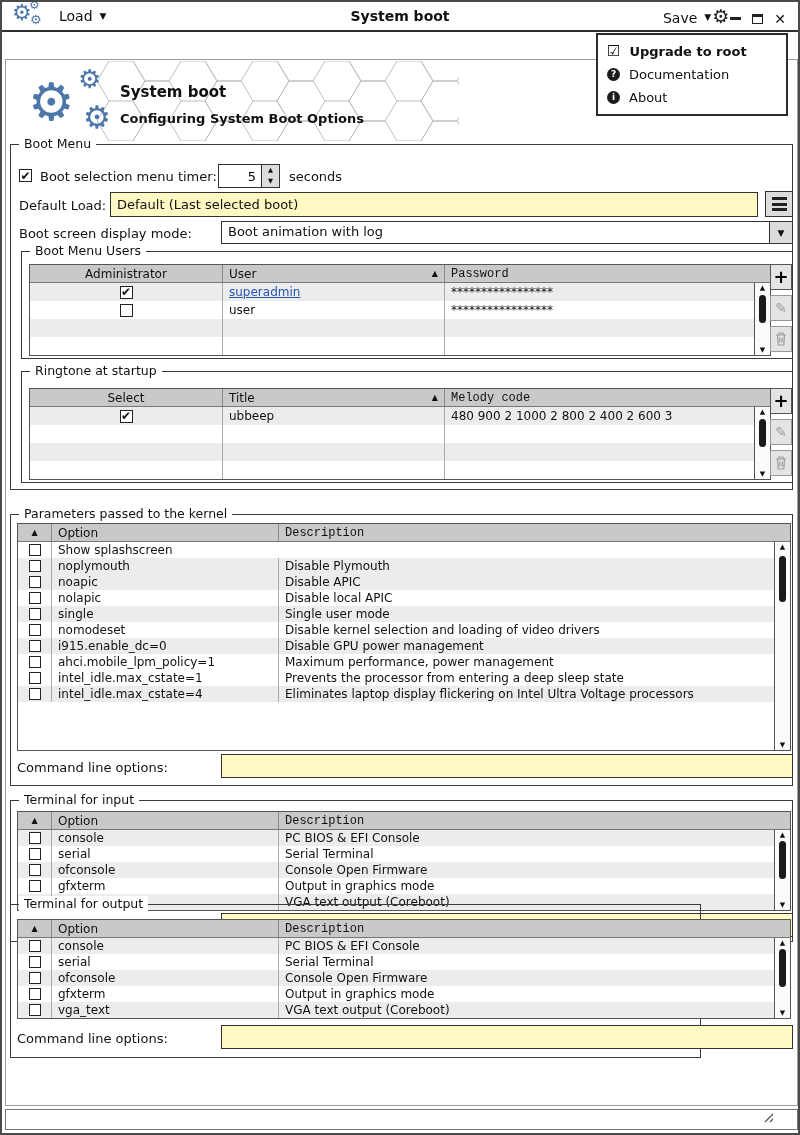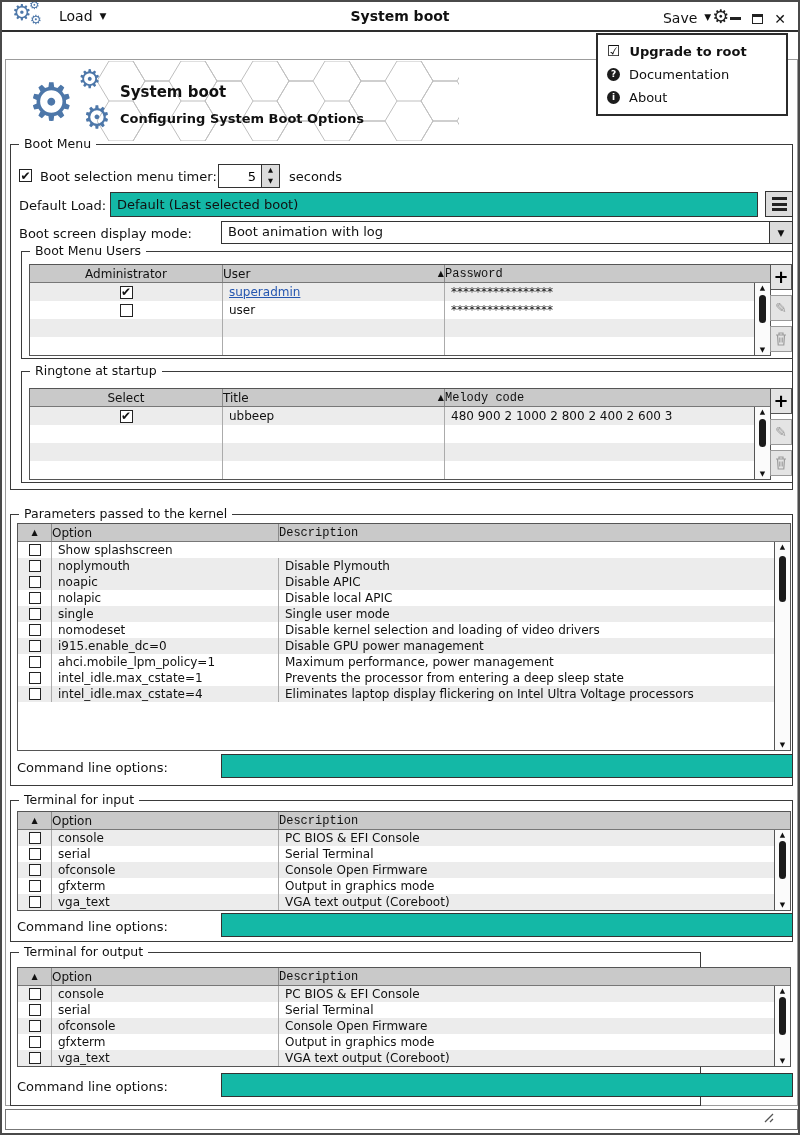--- a/index.html
+++ b/index.html
@@ -43,35 +43,35 @@
   .panel{position:absolute;left:3px;top:57px;width:793px;height:1047px;border:1px solid #9c9c9c;box-sizing:border-box;pointer-events:none;}
 
   
   .fs{position:absolute;border:1.5px solid #3a3a3a;box-sizing:border-box;}
   .legend{position:absolute;top:-9px;left:8px;background:#fff;padding:0 5px;font-size:12.5px;white-space:nowrap;z-index:2;}
 
   .lbl{position:absolute;font-size:13px;white-space:nowrap;}
 
   
   .cb{width:13px;height:13px;border:1.5px solid #222;background:#fff;display:inline-flex;align-items:center;justify-content:center;font-size:12px;line-height:1;color:#111;box-sizing:border-box;overflow:visible;flex:0 0 auto;}
-  .ti{position:absolute;border:1.5px solid #333;box-sizing:border-box;background:#14b8a6;font-family:"DejaVu Sans",sans-serif;font-size:13px;padding:0 6px;color:#111;}
+  .ti{position:absolute;border:1.5px solid #333;box-sizing:border-box;background:#fef9c3;font-family:"DejaVu Sans",sans-serif;font-size:13px;padding:0 6px;color:#111;}
   .spinwrap{position:absolute;display:flex;}
   .spinval{width:44px;height:24px;border:1.5px solid #333;box-sizing:border-box;font-family:"DejaVu Sans",sans-serif;font-size:13px;text-align:right;padding:0 5px;background:#fff;}
   .spinbtns{width:18px;height:24px;border:1.5px solid #333;border-left:none;box-sizing:border-box;background:#dcdcdc;display:flex;flex-direction:column;}
   .spinbtns span{flex:1;display:flex;align-items:center;justify-content:center;font-size:6.5px;line-height:1;}
   .combo{position:absolute;height:23px;border:1.5px solid #333;box-sizing:border-box;background:#fff;display:flex;}
   .combo .ctext{flex:1;padding:0 6px;font-size:13px;line-height:20px;overflow:hidden;white-space:nowrap;}
   .combo .cbtn{width:22px;background:#dcdcdc;border-left:1.5px solid #333;display:flex;align-items:center;justify-content:center;font-size:9px;}
   .hamb{position:absolute;width:28px;height:26px;background:#dcdcdc;border:1.5px solid #333;box-sizing:border-box;display:flex;flex-direction:column;justify-content:center;gap:2.5px;align-items:center;}
   .hamb i{display:block;width:15px;height:3px;background:#222;}
 
   
   .tbl{position:absolute;border:1px solid #555;box-sizing:content-box;font-size:12px;background:#fff;}
   .thead{display:flex;background:#c9c9c9;border-bottom:1px solid #777;}
-  .hc{box-sizing:border-box;padding:0 0;height:17px;border-right:1px solid #8a8a8a;display:flex;align-items:center;font-size:12px;}
+  .hc{box-sizing:border-box;padding:0 6px;height:17px;border-right:1px solid #8a8a8a;display:flex;align-items:center;font-size:12px;}
   .hc:last-child{border-right:none;font-family:Liberation Mono, monospace;}
   .hc.center{justify-content:center;}
   .sortarr{font-size:8px;line-height:1;margin-left:auto;}
   .sortarr.solo{margin-left:0;}
   .tband{display:flex;}
   .rows{display:flex;flex-direction:column;}
   .trow{display:flex;}
   .u .trow{height:18px;}
   .k .trow{height:16px;}
   .dc{box-sizing:border-box;padding:0 6px;border-right:1px solid #ababab;overflow:hidden;white-space:nowrap;display:flex;align-items:center;}
@@ -456,21 +456,21 @@
           <span class="sarr">▲</span>
           <span class="sthumb" style="top:11px;height:38px;"></span>
           <span class="sarr dn">▼</span>
         </div>
       </div>
     </div>
     <span class="lbl" style="left:6px;top:118px;">Command line options:</span>
     <input class="ti" style="left: 210px; top: 112px; width: 572px; height: 24px;" value="">
   </div>
 
-  <div class="fs" style="left:8px;top:950px;width:691px;height:154px;">
+  <div class="fs" style="left:8px;top:902px;width:691px;height:154px;">
     <span class="legend">Terminal for output</span>
     <div class="tbl k" style="left:6px;top:14px;width:772px;">
       <div class="thead">
         <span class="hc k-c0">
             <span class="sortarr solo">▲</span>
           </span>
         <span class="hc k-c1">Option</span>
         <span class="hc k-c2h">Description</span>
       </div>
       <div class="tband">

